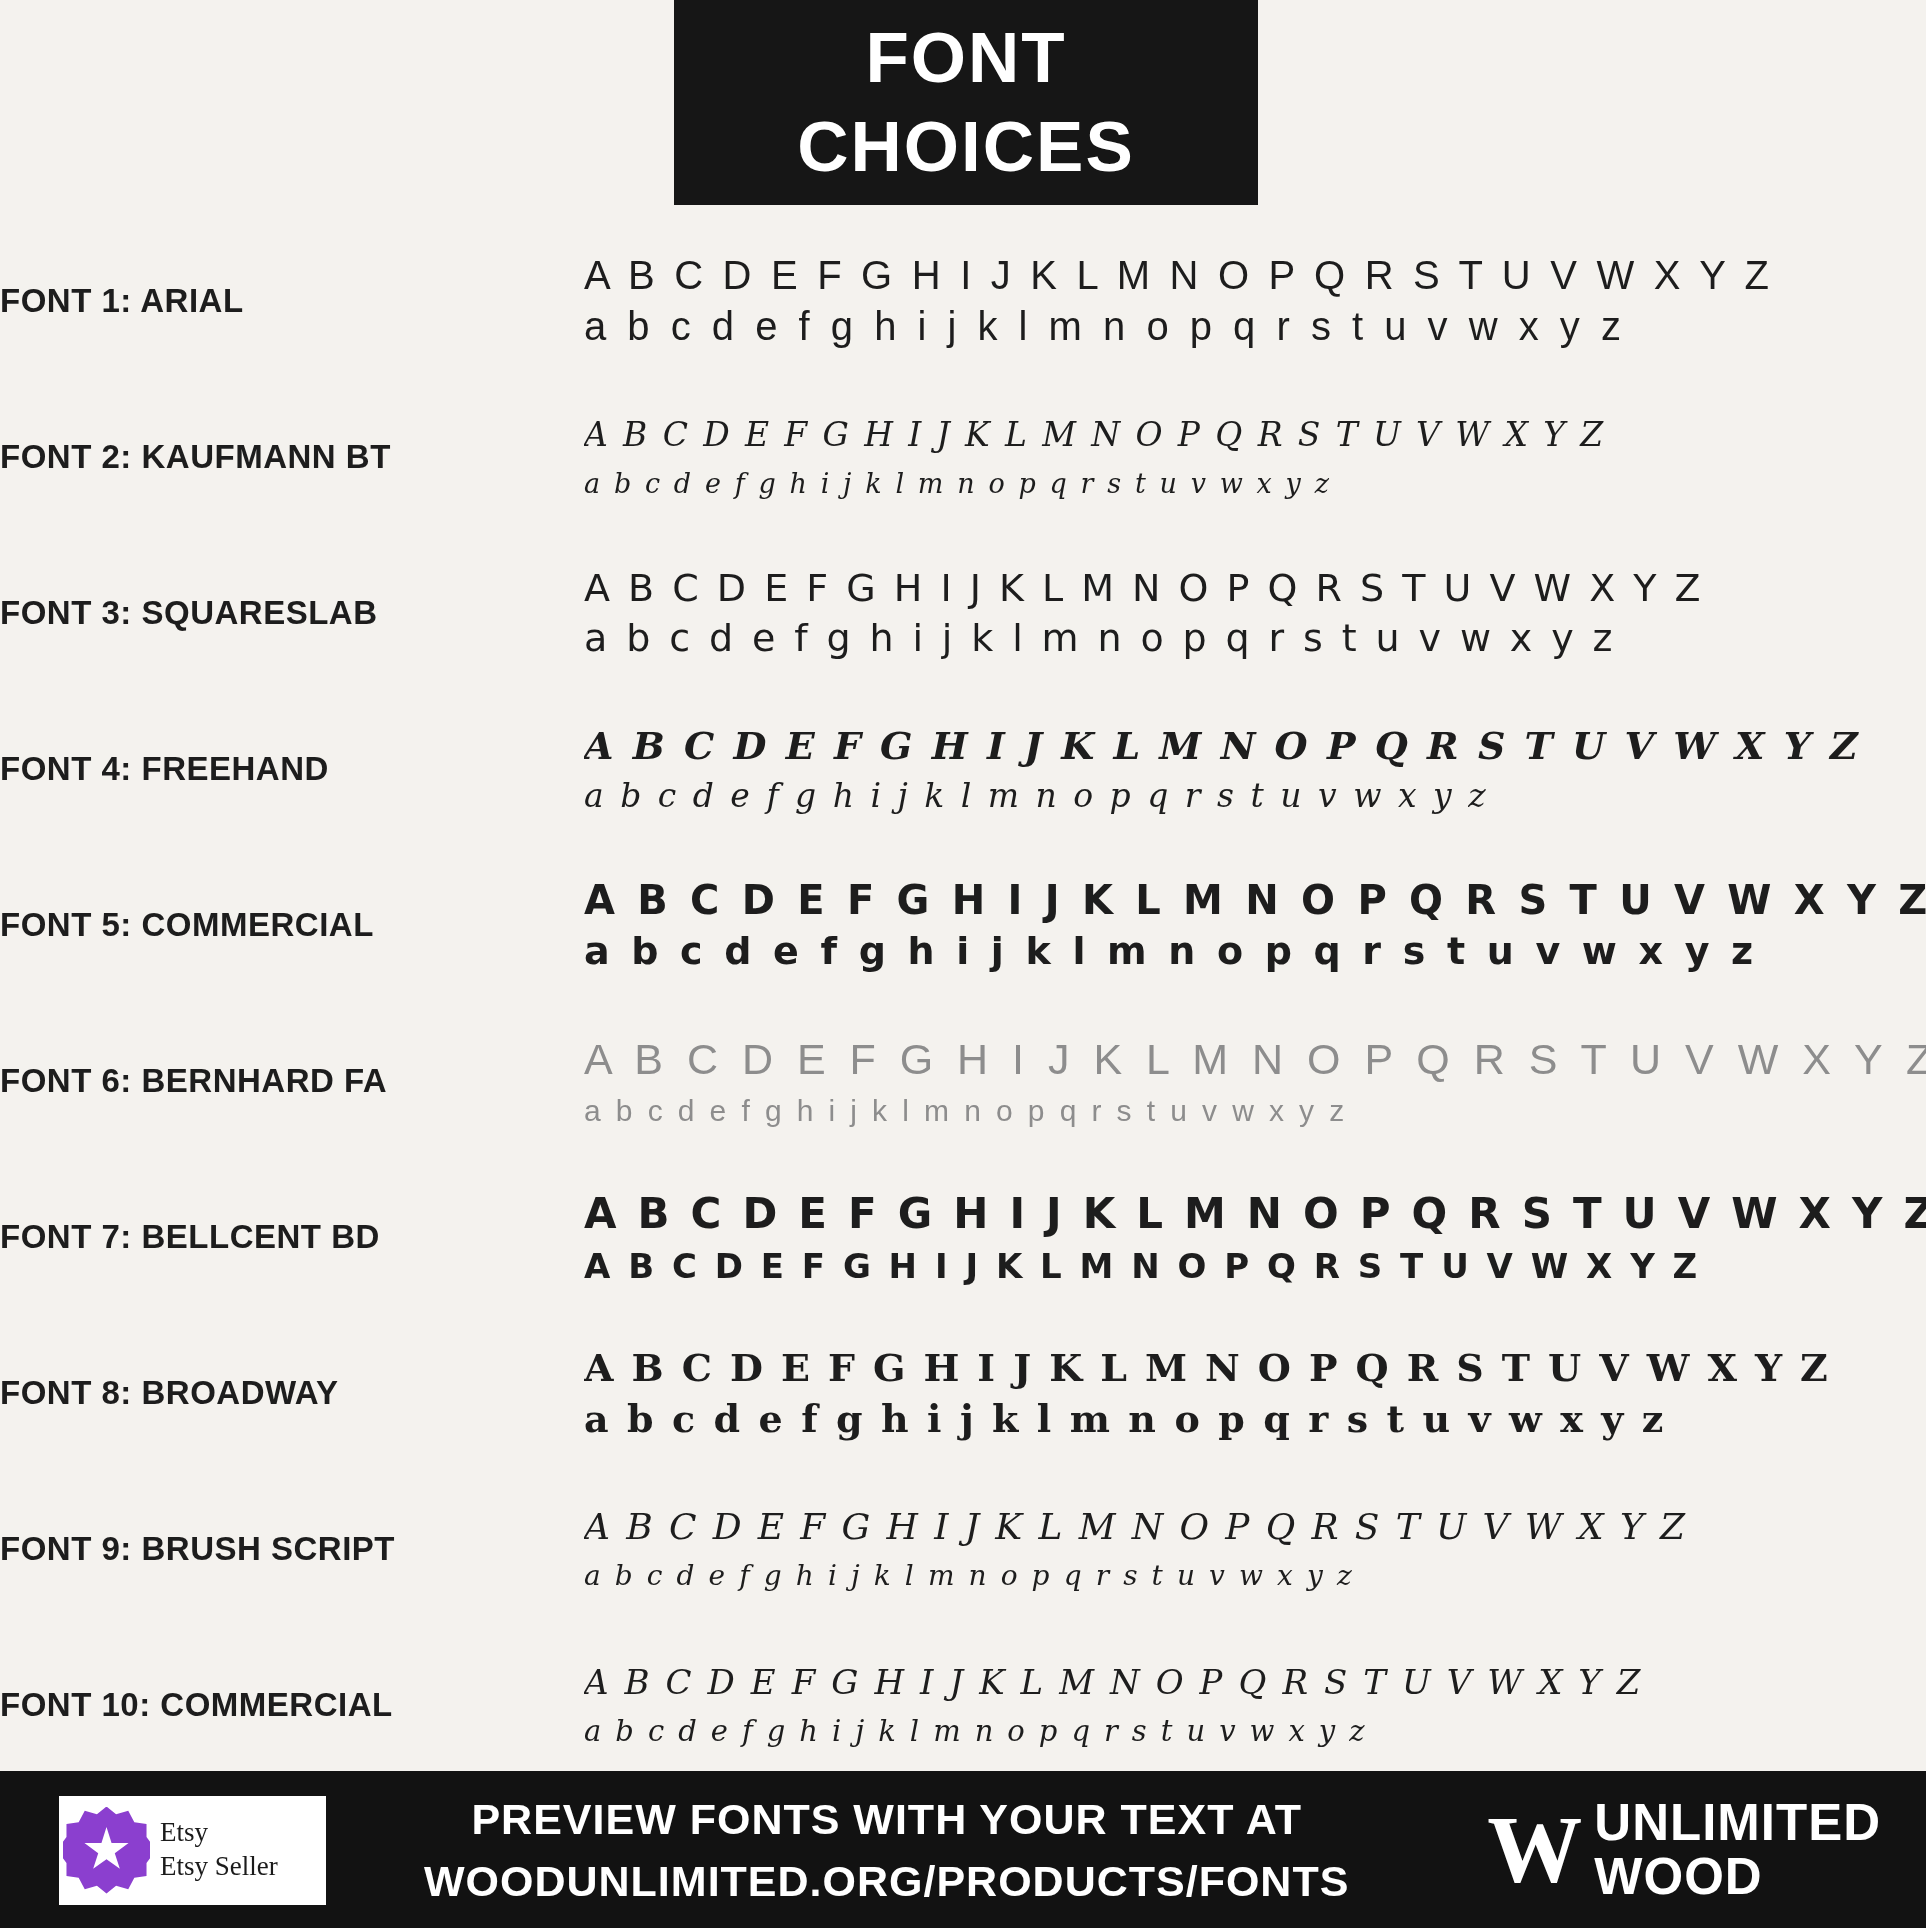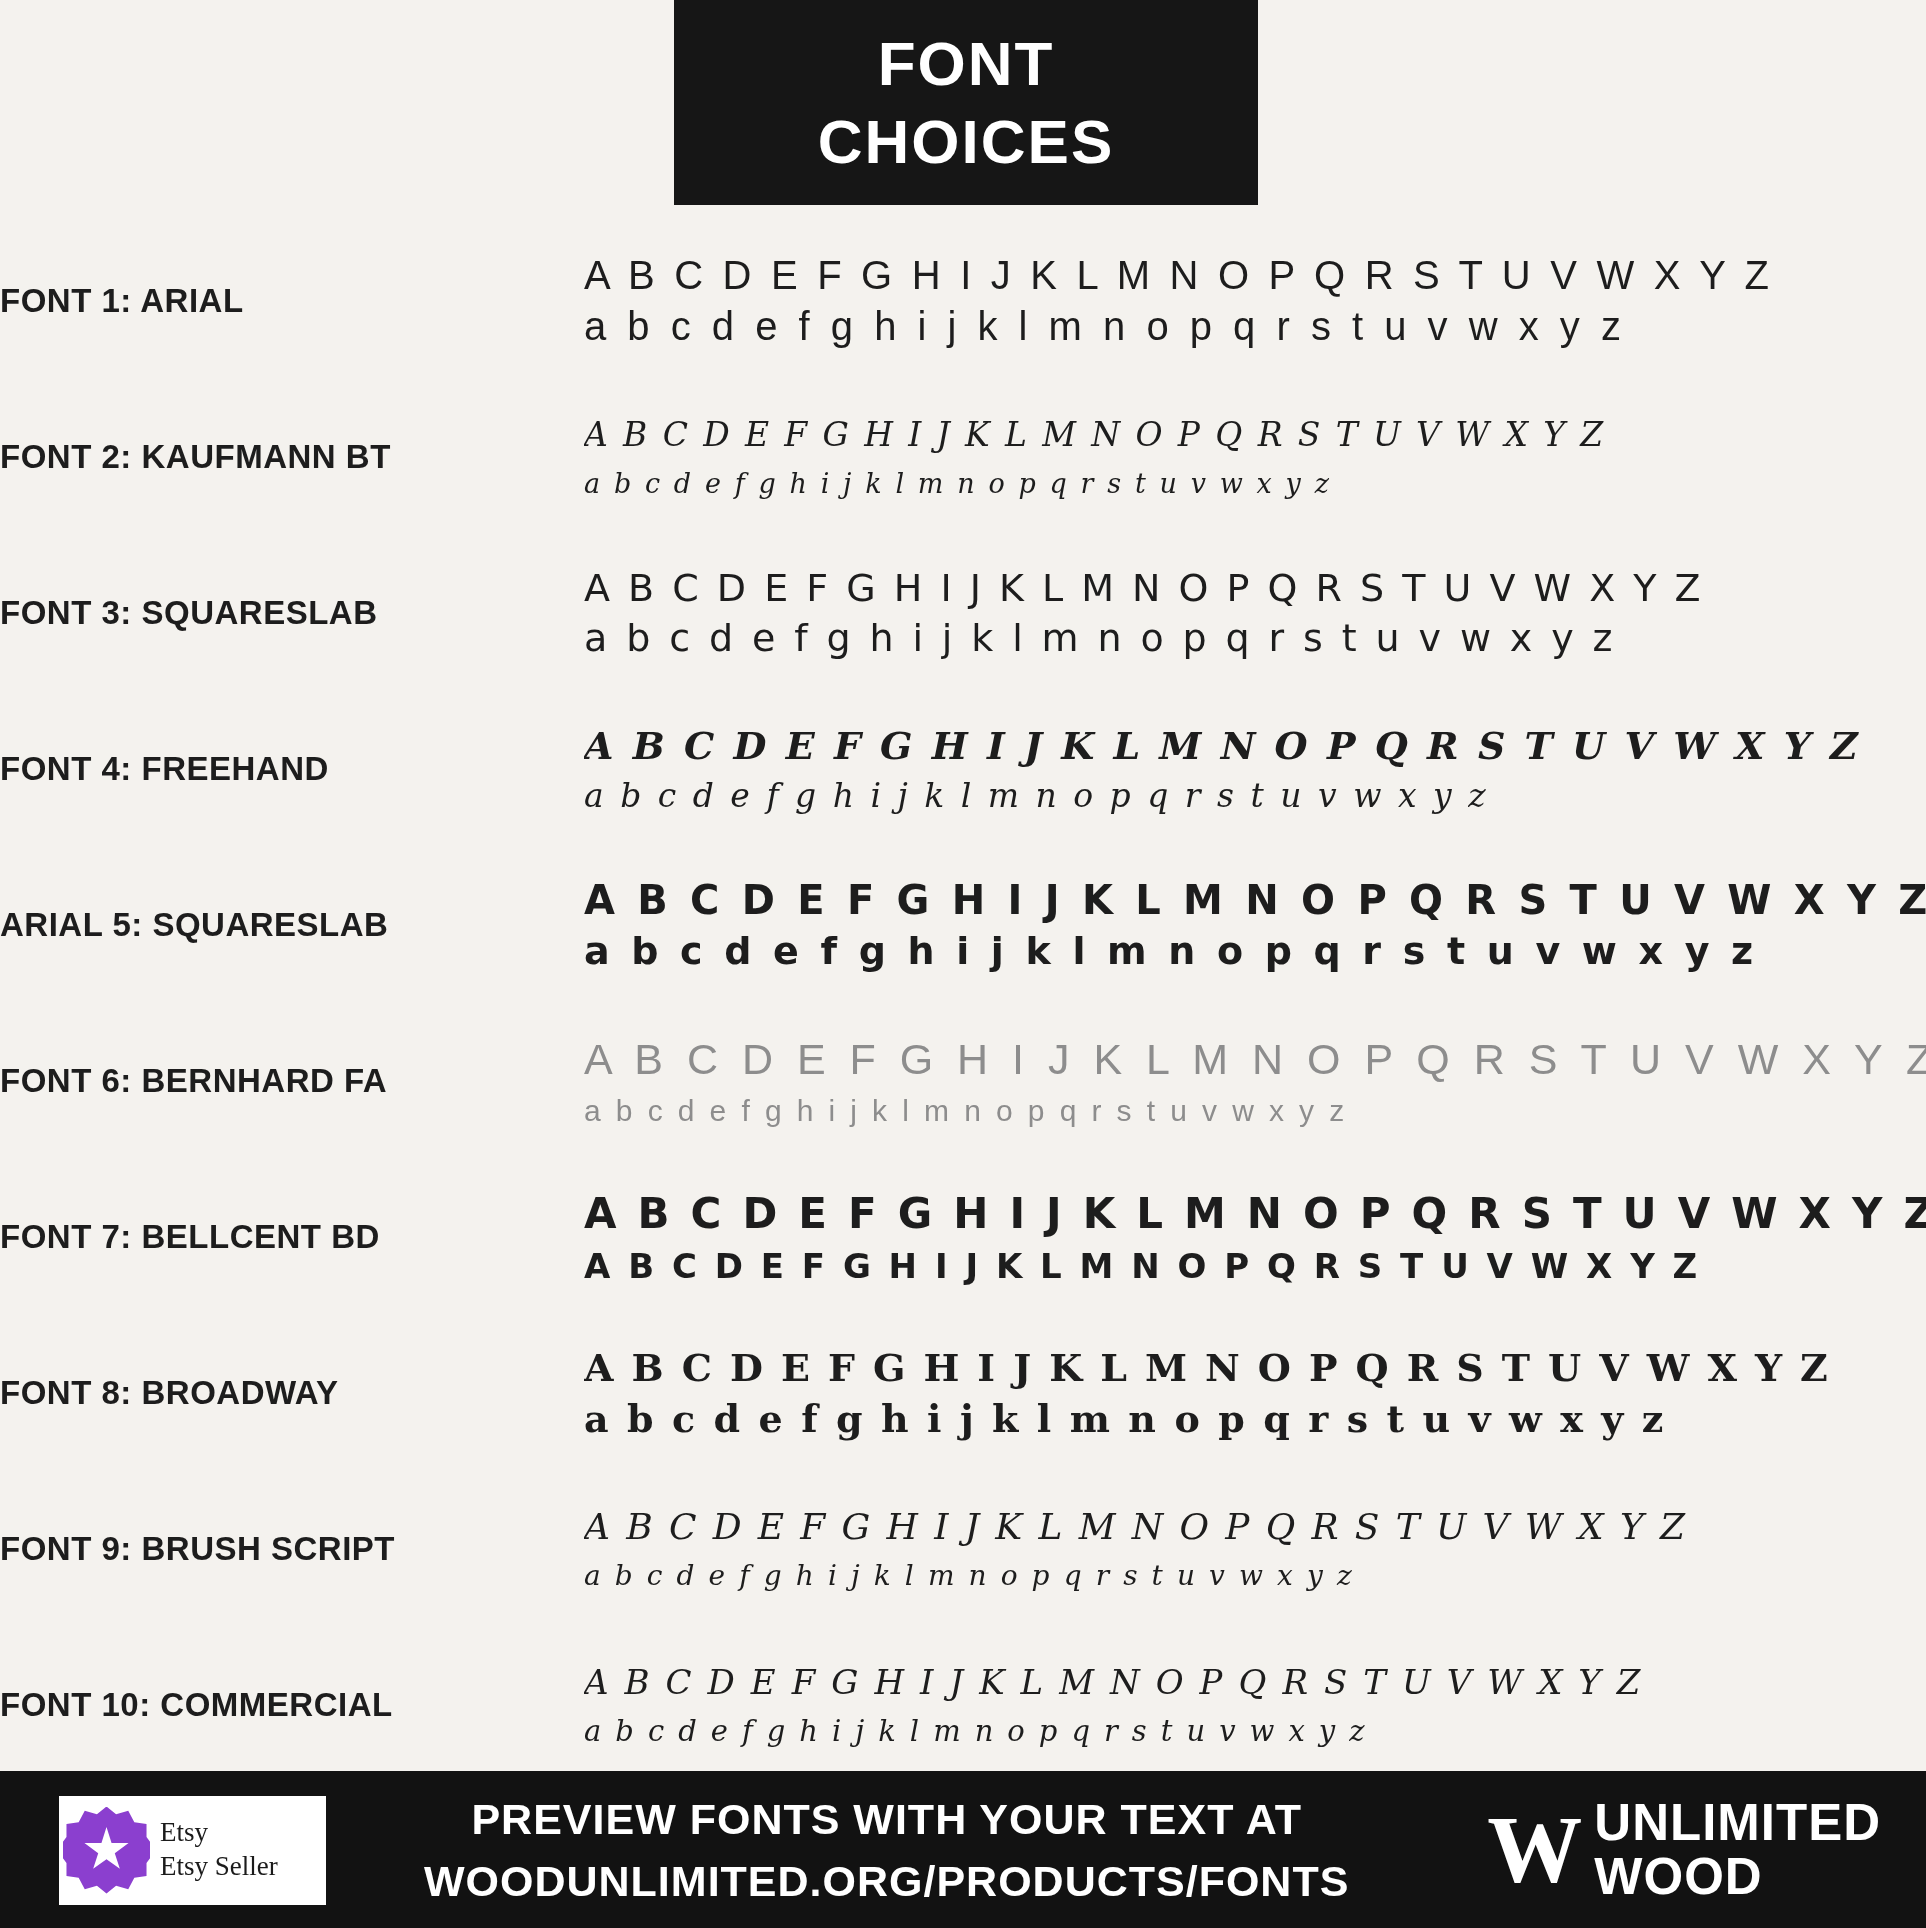--- a/index.html
+++ b/index.html
@@ -24,21 +24,21 @@
     height: 205px;
     background: #161616;
     display: flex;
     flex-direction: column;
     align-items: center;
     justify-content: center;
   }
   .header-band .line {
     color: #ffffff;
     font-weight: bold;
-    font-size: 62px;
+    font-size: 71px;
     letter-spacing: 2px;
     line-height: 1.25;
     text-align: center;
   }
 
   
   .font-list {
     position: absolute;
     left: 0;
     top: 223px;
@@ -221,21 +221,21 @@
 
   <div class="font-row">
     <div class="font-label">FONT 4: FREEHAND</div>
     <div class="font-sample s-freehand">
       <span class="upper">A B C D E F G H I J K L M N O P Q R S T U V W X Y Z</span>
       <span class="lower">a b c d e f g h i j k l m n o p q r s t u v w x y z</span>
     </div>
   </div>
 
   <div class="font-row">
-    <div class="font-label">ARIAL 5: SQUARESLAB</div>
+    <div class="font-label">FONT 5: COMMERCIAL</div>
     <div class="font-sample s-squareslab">
       <span class="upper">A B C D E F G H I J K L M N O P Q R S T U V W X Y Z</span>
       <span class="lower">a b c d e f g h i j k l m n o p q r s t u v w x y z</span>
     </div>
   </div>
 
   <div class="font-row">
     <div class="font-label">FONT 6: BERNHARD FA</div>
     <div class="font-sample s-bernhard">
       <span class="upper">A B C D E F G H I J K L M N O P Q R S T U V W X Y Z</span>

